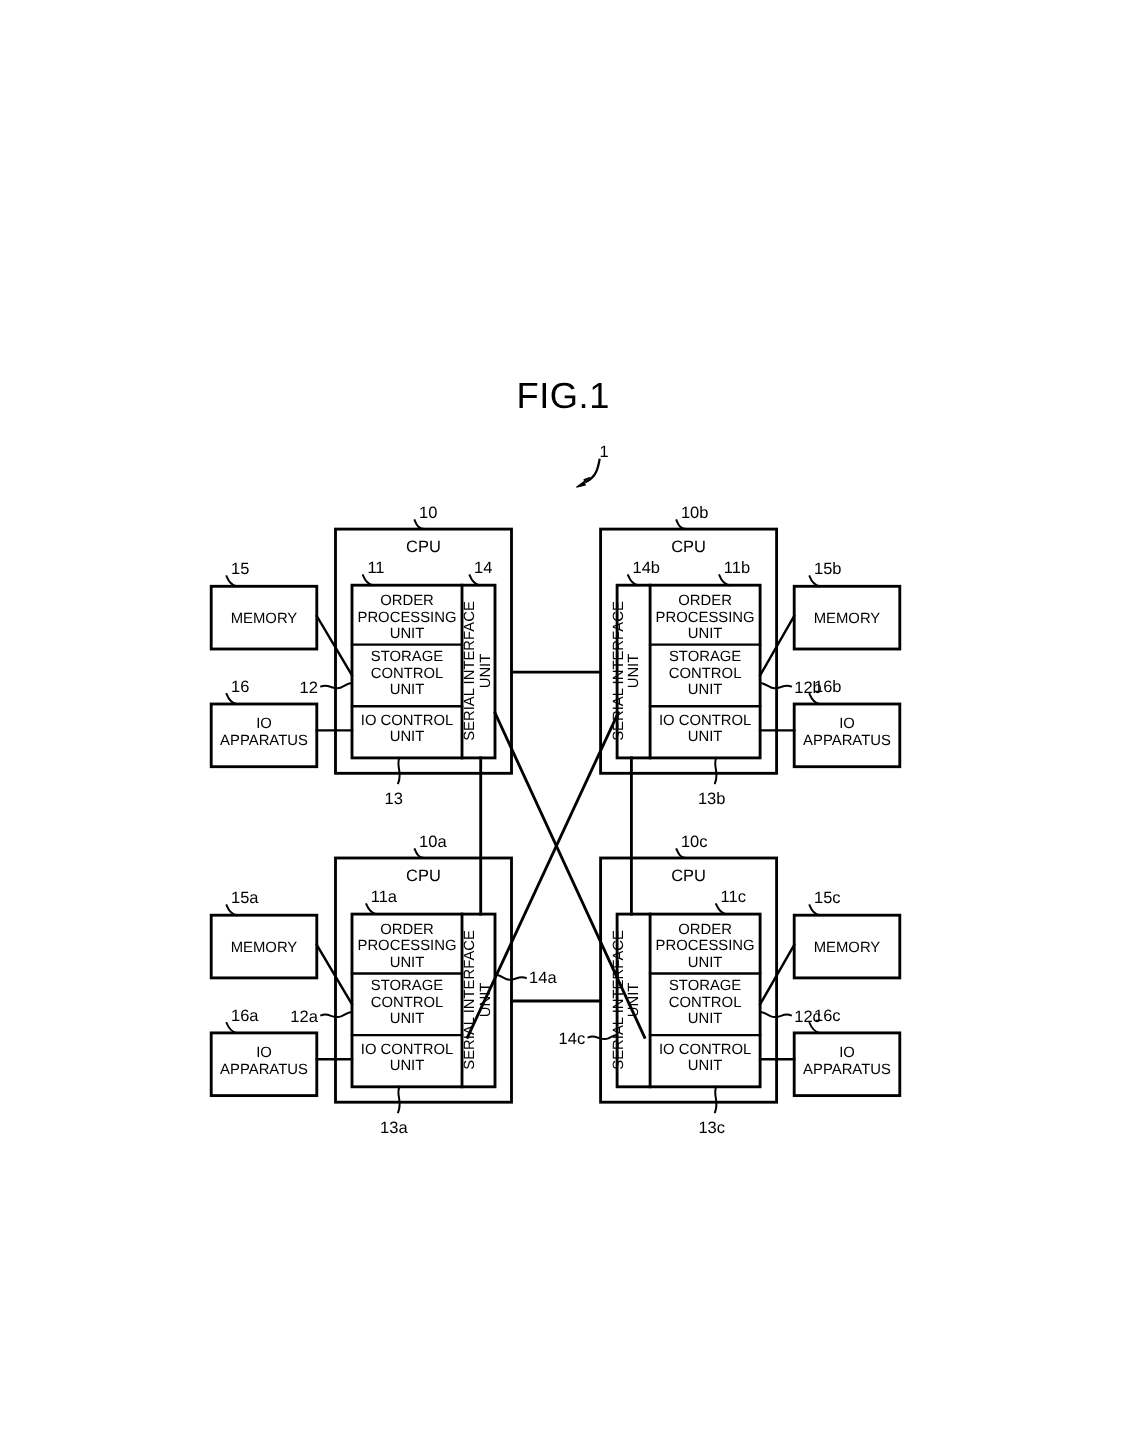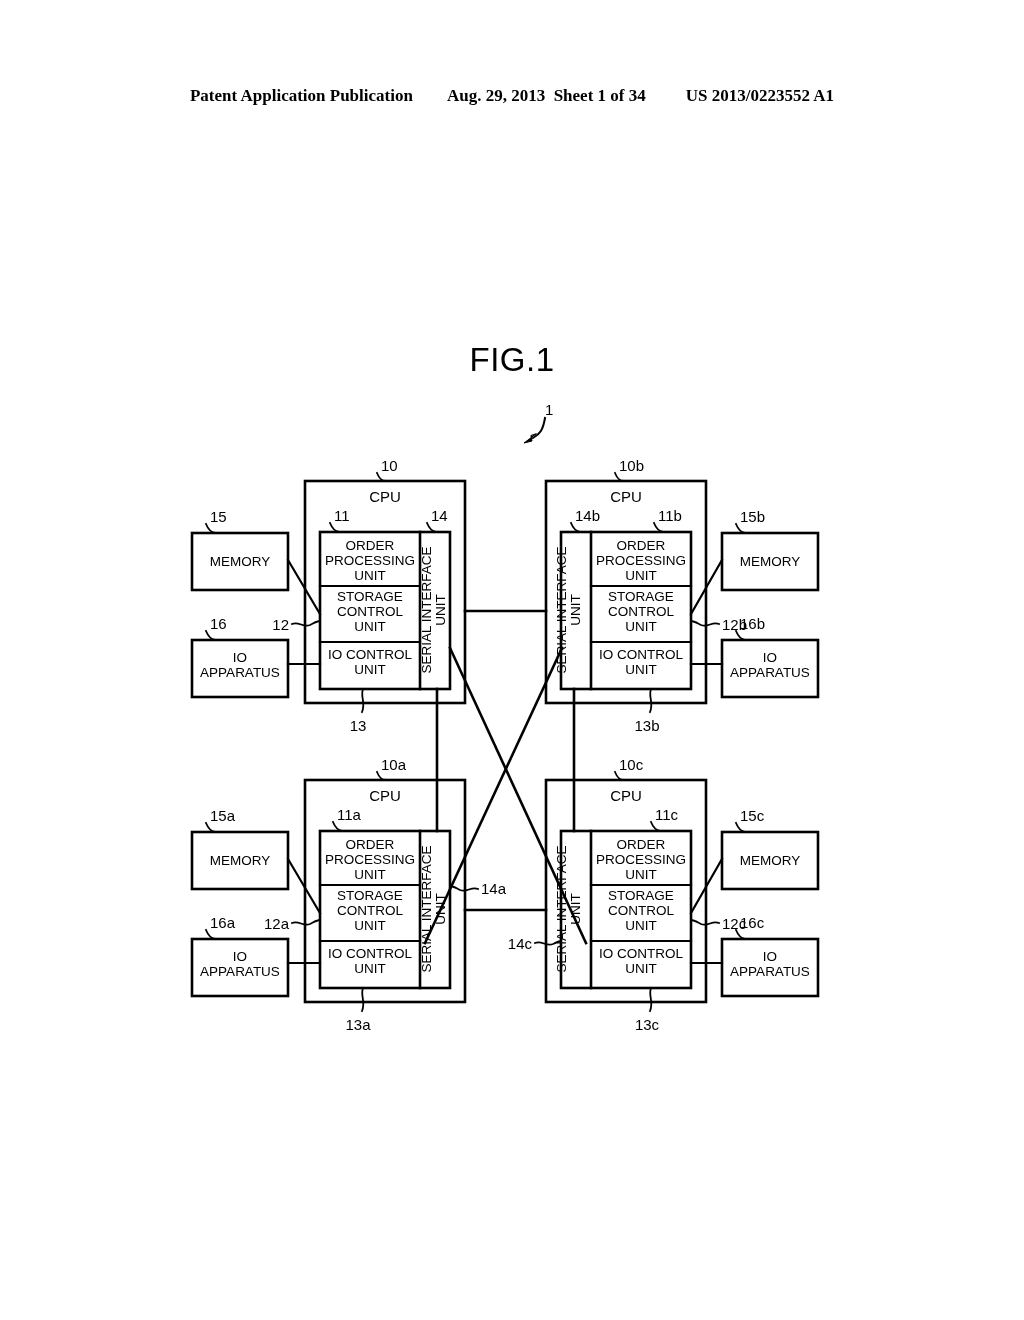--- a/index.html
+++ b/index.html
@@ -63,21 +63,20 @@
   .t-unit { font-size: 13.5px; }
   .t-cpu  { font-size: 15px; }
   .t-ref  { font-size: 15px; }
   .t-si   { font-size: 13.5px; }
 </style>
 </head>
 <body>
 
 <div id="page">
 
-  <div class="hdr"><span class="h1">Patent Application Publication</span><span class="h2">Aug. 29, 2013  Sheet 1 of 34</span><span class="h3">US 2013/0223552 A1</span></div>
 
   <div class="figtitle">FIG.1</div>
 
   <svg class="fig" viewBox="0 0 1024 1320">
 
     <g fill="none" stroke="#000" stroke-width="2.2" stroke-linecap="square">
 
       <path d="M 545 418 C 543 430 540 434 533 438" stroke-width="2"></path>
       <path d="M 536 434 L 524 443 L 532 441 L 531 436 Z" fill="#000" stroke="#000" stroke-width="1"></path>
 

